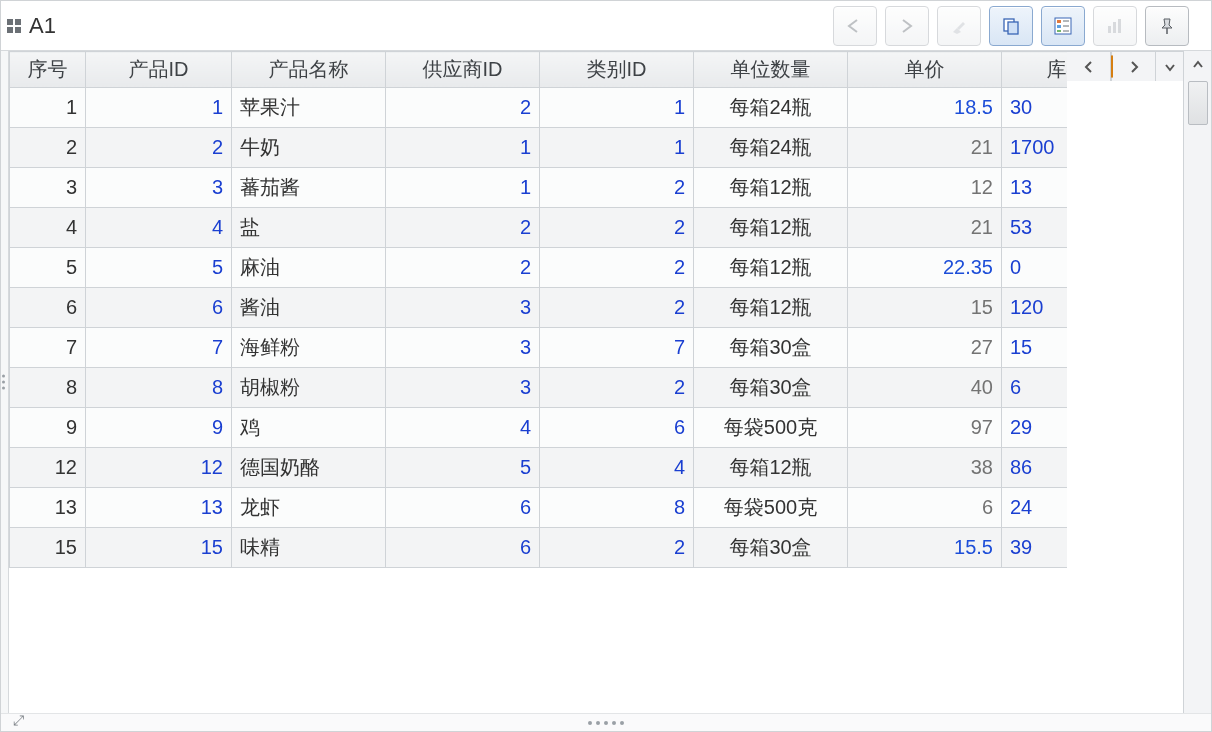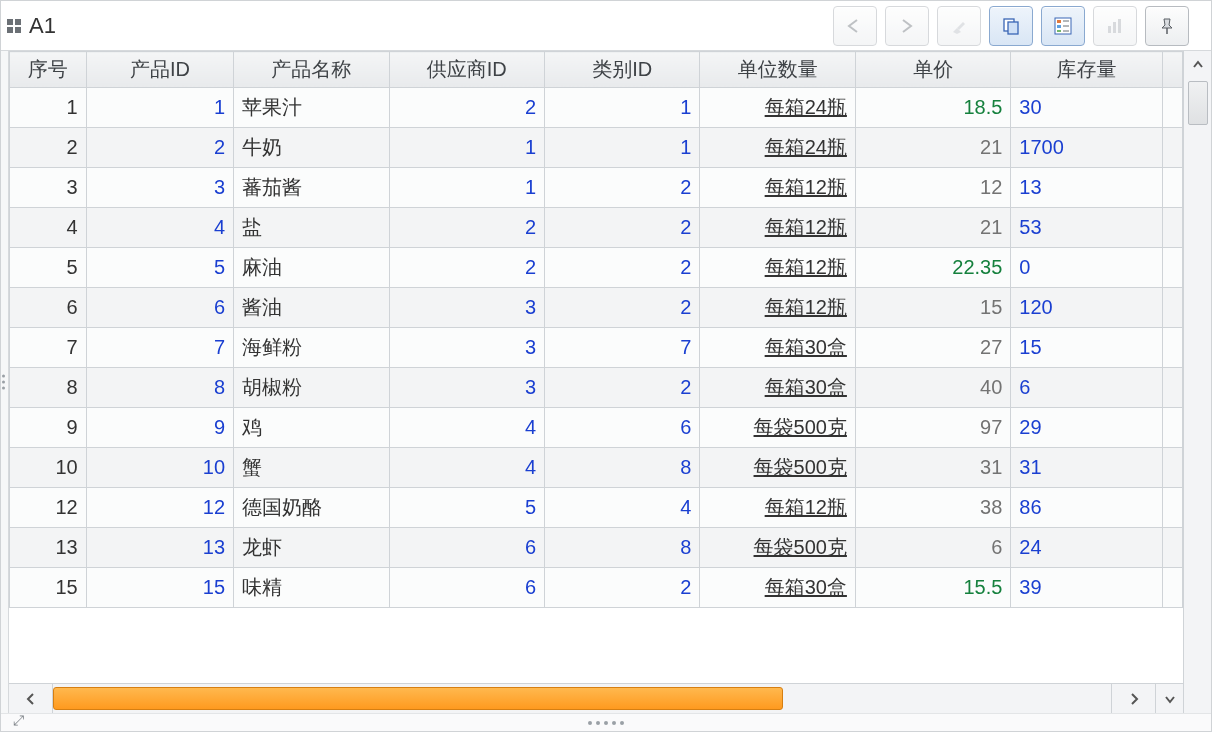--- a/index.html
+++ b/index.html
@@ -76,21 +76,21 @@
   .left-dots {
     position: absolute;
     left: 1px; top: 50%;
     transform: translateY(-50%);
     display: flex; flex-direction: column; gap: 3px;
   }
   .left-dots i { width: 3px; height: 3px; background:#9aa0a6; border-radius:50%; display:block;}
   .grid-wrap {
     flex: 1;
     display: flex;
-    flex-direction: column;
+    flex-direction: row;
     overflow: hidden;
   }
   table.grid {
     border-collapse: collapse;
     table-layout: fixed;
     width: 100%;
   }
   .grid th, .grid td {
     border: 1px solid #cfd3d7;
     height: 40px;
@@ -107,26 +107,26 @@
     height: 36px;
     font-size: 20px;
   }
   .grid tbody tr:nth-child(odd) td { background: #fbfcfc; }
   .grid tbody tr:nth-child(even) td { background: #f3f4f5; }
   .col-seq { width: 76px; text-align: right; color:#333; }
   .col-pid { width: 146px; text-align: right; color:#1a3fd1; }
   .col-name{ width: 154px; text-align: left;  color:#333;margin-top:45px; }
   .col-sup { width: 154px; text-align: right; color:#1a3fd1; }
   .col-cat { width: 154px; text-align: right; color:#1a3fd1; }
-  .col-unit{ width: 154px; text-align: right;  color:#333;text-decoration:underline; }
+  .col-unit{ width: 154px; text-align: center;  color:#333; }
   .col-price{width: 154px; text-align: right; }
   .col-stock{width: 150px; text-align: left; color:#1a3fd1; }
   .col-pad { width: 20px; }
   .price-int { color:#737373; }
-  .price-dec { color:#15803d; }
+  .price-dec { color:#1d4ed8; }
 
   
   .vscroll {
     width: 28px;
     background: #f3f4f6;
     border-left: 1px solid #cfd3d7;
     display: flex; flex-direction: column;
     align-items: center;
   }
   .vscroll .arrow {
@@ -399,31 +399,20 @@
                 <td class="col-pid">9</td>
                 <td class="col-name">鸡</td>
                 <td class="col-sup">4</td>
                 <td class="col-cat">6</td>
                 <td class="col-unit">每袋500克</td>
                 <td class="col-price price-int">97</td>
                 <td class="col-stock">29</td>
                 <td class="col-pad"></td>
               </tr>
               <tr>
-                <td class="col-seq">10</td>
-                <td class="col-pid">10</td>
-                <td class="col-name">蟹</td>
-                <td class="col-sup">4</td>
-                <td class="col-cat">8</td>
-                <td class="col-unit">每袋500克</td>
-                <td class="col-price price-int">31</td>
-                <td class="col-stock">31</td>
-                <td class="col-pad"></td>
-              </tr>
-              <tr>
                 <td class="col-seq">12</td>
                 <td class="col-pid">12</td>
                 <td class="col-name">德国奶酪</td>
                 <td class="col-sup">5</td>
                 <td class="col-cat">4</td>
                 <td class="col-unit">每箱12瓶</td>
                 <td class="col-price price-int">38</td>
                 <td class="col-stock">86</td>
                 <td class="col-pad"></td>
               </tr>

